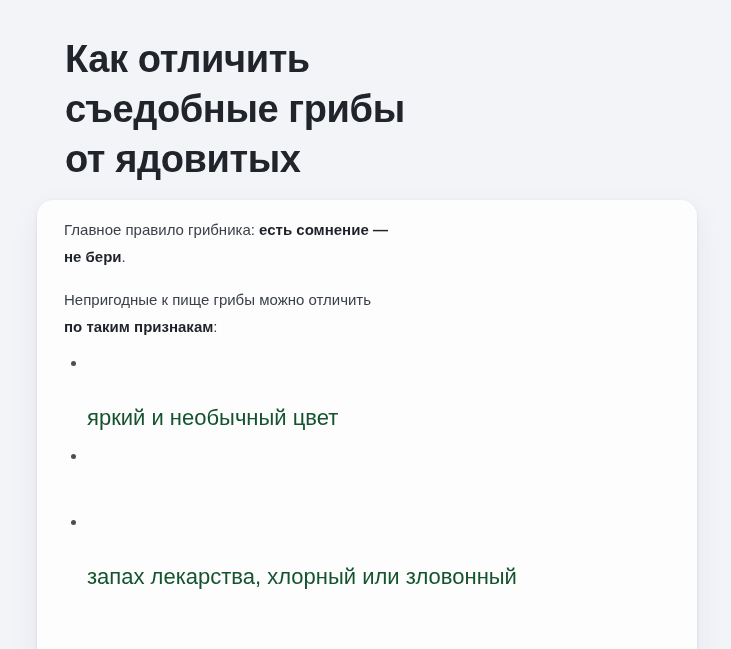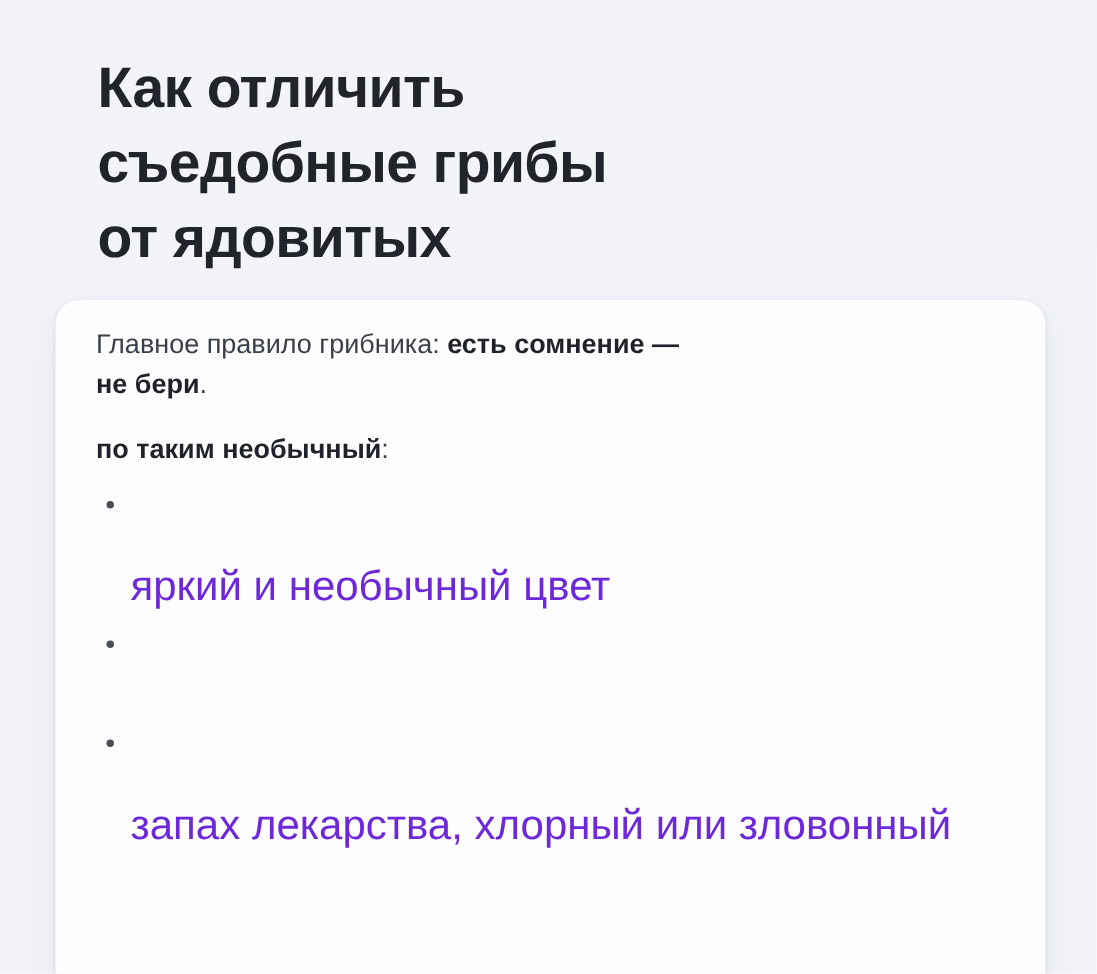--- a/index.html
+++ b/index.html
@@ -45,44 +45,44 @@
     height: 560px;
     margin: 16px 0 0 37px;
     background: #fdfdfe;
     border-radius: 16px;
     padding: 16px 28px 30px 27px;
     box-shadow: 0 1px 3px rgba(125, 135, 160, 0.20),
                 0 10px 26px rgba(125, 135, 160, 0.12);
   }
   .para {
     margin: 0 0 16px;
-    font-size: 18px;
+    font-size: 15px;
     line-height: 27px;
     color: #3a3f48;
     white-space: pre-line;
   }
   .para.intro {
     margin-bottom: 10px;
   }
   .para b, .warning b {
     font-weight: 700;
     color: #1f2228;
   }
   ul.signs {
     list-style: none;
     margin: 0 0 2px;
     padding: 0;
   }
   ul.signs li {
     position: relative;
     padding-left: 23px;
     margin: 0 0 12px;
-    font-size: 28px;
+    font-size: 22px;
     line-height: 27px;
-    color: #6d28d9;
+    color: #14532d;
     white-space: pre-line;
   }
   ul.signs li .bullet-dot {
     position: absolute;
     left: 7px;
     top: 11px;
     width: 5px;
     height: 5px;
     border-radius: 50%;
     background: #4a4f57;
@@ -98,21 +98,22 @@
 съедобные грибы
 от ядовитых</h1>
 
   </div>
 
   <div class="card">
 
     <p class="para"><span>Главное правило грибника: </span><b>есть сомнение —
 не бери</b><span>.</span></p>
 
-    <p class="para intro"><b>по таким необычный</b><span>:</span></p>
+    <p class="para intro"><span>Непригодные к пище грибы можно отличить
+</span><b>по таким признакам</b><span>:</span></p>
 
     <ul class="signs">
       <li>
         <span class="bullet-dot"></span>
         <span><span>яркий и необычный цвет</span></span>
       </li>
       <li>
         <span class="bullet-dot"></span>
       </li>
       <li>

